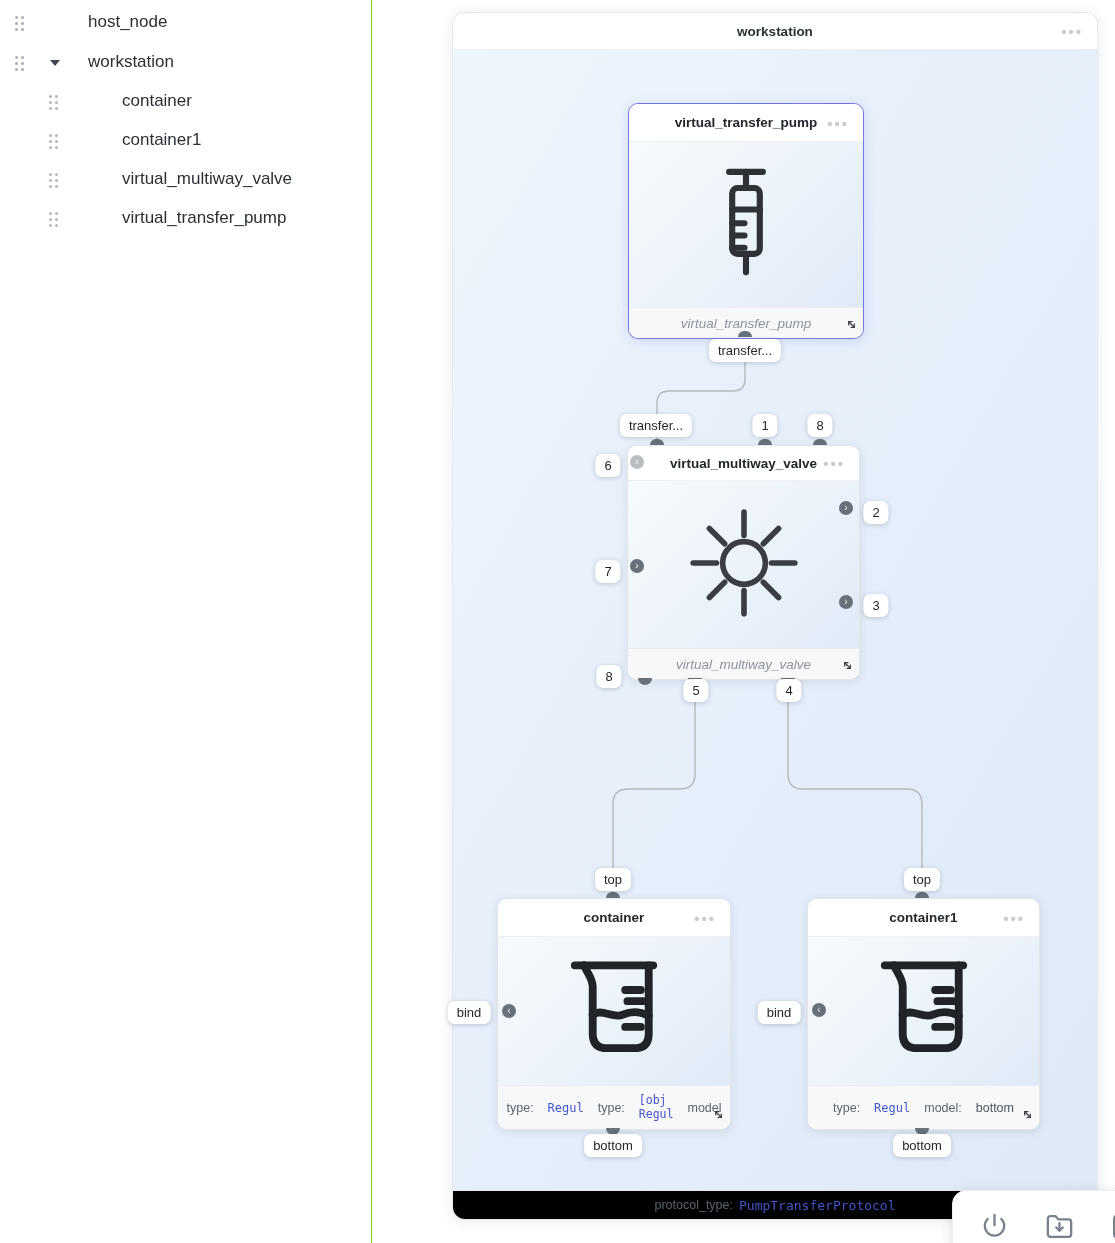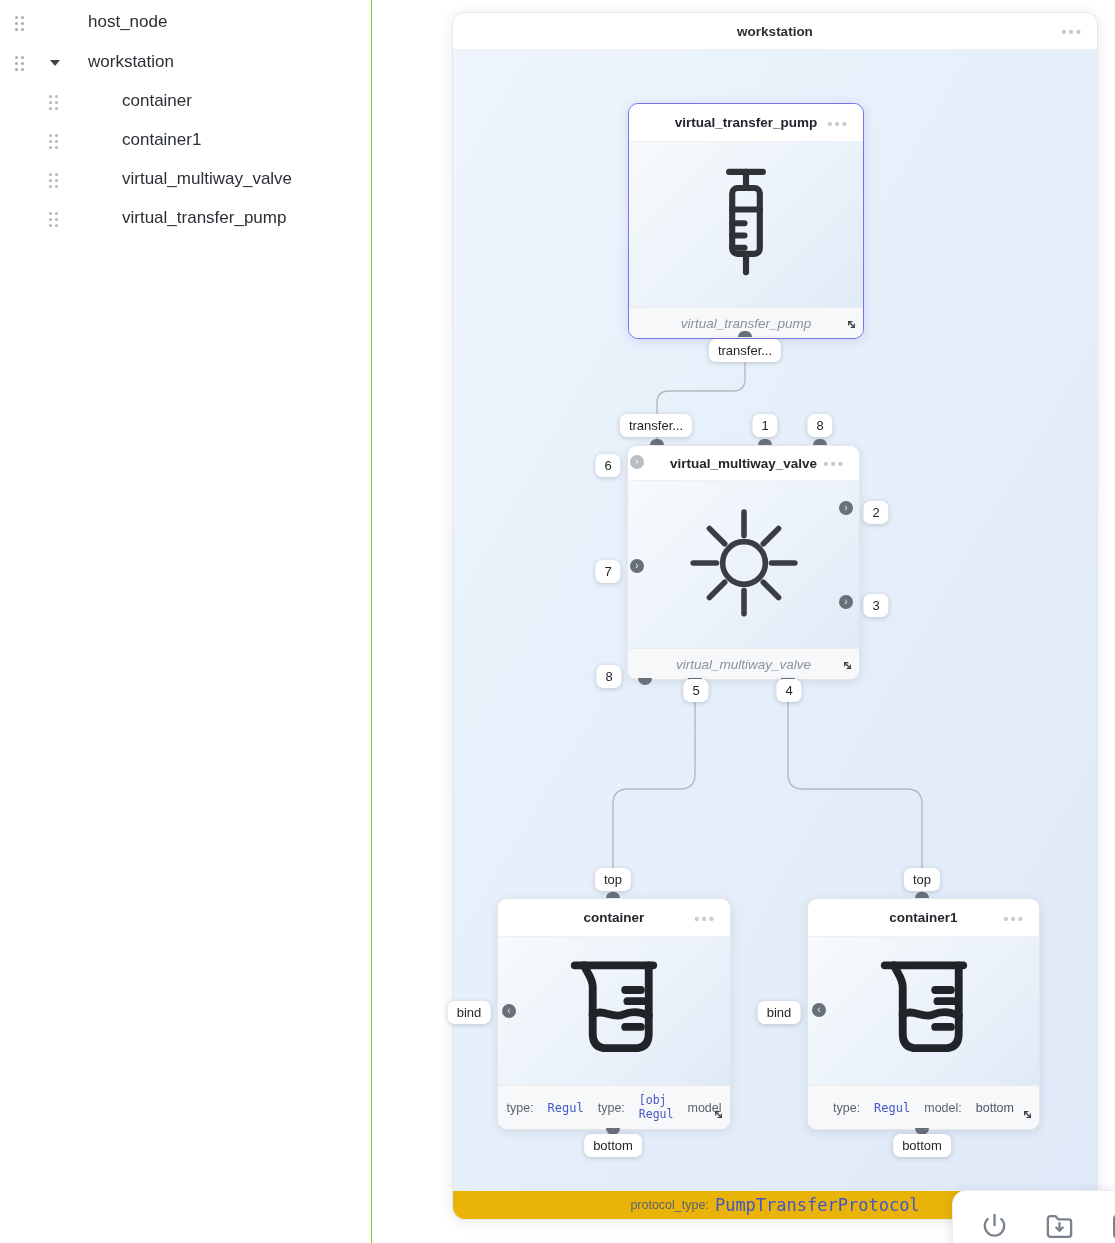--- a/index.html
+++ b/index.html
@@ -24,21 +24,21 @@
     border-left:5px solid transparent;border-right:5px solid transparent;border-top:6px solid #41464c;}
 
   
   .group{position:absolute;left:452px;top:12px;width:644px;height:1206px;border-radius:12px;
     background:#fff;border:1px solid #e6e8ec;box-shadow:0 2px 14px rgba(40,60,100,.10);z-index:0;}
   .group-header{height:36px;display:flex;align-items:center;justify-content:center;position:relative;
     border-bottom:1px solid #eef0f3;border-radius:12px 12px 0 0;background:#fff;}
   .group-title{font-weight:bold;font-size:13.5px;color:#2b3036;}
   .group-body{position:absolute;left:0;top:37px;right:0;bottom:28px;
     background:linear-gradient(120deg,#eef5fc 0%,#e6effa 45%,#dfe9f7 100%);}
-  .group-footer{position:absolute;left:0;right:0;bottom:0;height:28px;background:#eab308;
+  .group-footer{position:absolute;left:0;right:0;bottom:0;height:28px;background:#000000;
     border-top:1px solid #e8eaed;border-radius:0 0 12px 12px;
     display:flex;align-items:center;justify-content:center;gap:6px;}
   .menu-dots{position:absolute;right:14px;top:50%;transform:translateY(-50%);
     color:#c8cbd0;font-size:15px;letter-spacing:2px;font-weight:bold;line-height:1;cursor:pointer;}
 
   .field-label{font-size:12.5px;color:#5b6470;}
   .mono-val{font-family:"DejaVu Sans Mono","Liberation Mono",monospace;font-size:12px;color:#4356c9;}
 
   
   .node{position:absolute;background:#fff;border:1px solid #e3e5e9;border-radius:10px;
@@ -177,21 +177,21 @@
   </div>
 
   <div class="group">
     <div class="group-header">
       <span class="group-title">workstation</span>
       <span class="menu-dots">•••</span>
     </div>
     <div class="group-body"></div>
     <div class="group-footer">
       <span class="field-label">protocol_type:</span>
-      <span class="mono-val" style="font-size:17px;">PumpTransferProtocol</span>
+      <span class="mono-val" style="font-size:13px;">PumpTransferProtocol</span>
     </div>
   </div>
 
   <svg class="edges" width="1115" height="1243" viewBox="0 0 1115 1243">
     <path d="M745,337 V379 Q745,391 733,391 H669 Q657,391 657,403 V441" fill="none" stroke="#b6b8bd" stroke-width="1.4"></path>
     <path d="M695,678 V774 Q695,789 680,789 H628 Q613,789 613,804 V893" fill="none" stroke="#b6b8bd" stroke-width="1.4"></path>
     <path d="M788,678 V774 Q788,789 803,789 H907 Q922,789 922,804 V893" fill="none" stroke="#b6b8bd" stroke-width="1.4"></path>
   </svg>
 
   <div class="node selected" style="left:628px;top:103px;width:234px;height:234px;">

